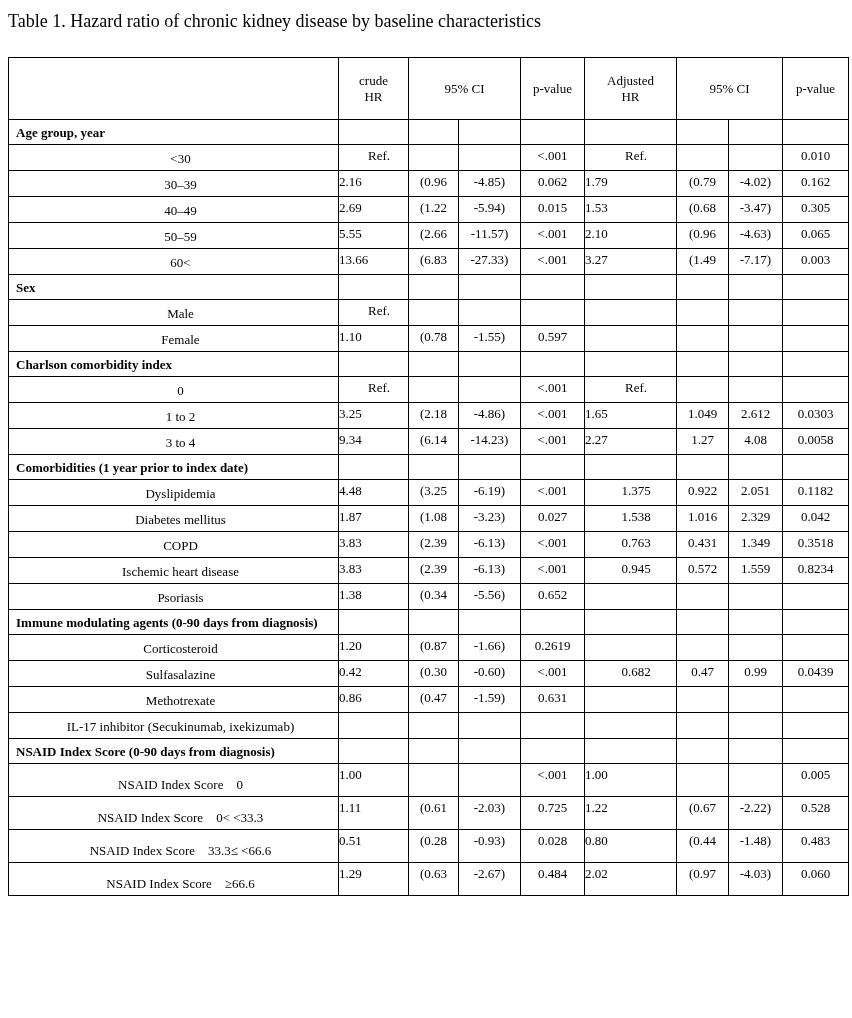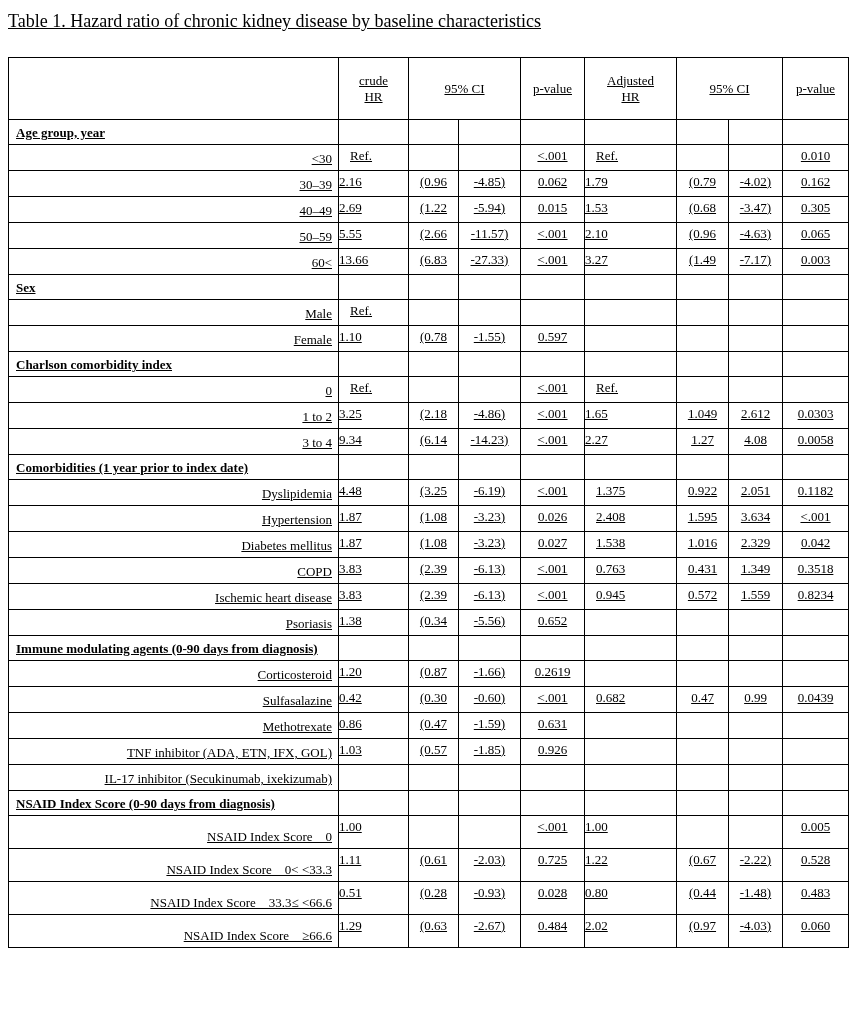--- a/index.html
+++ b/index.html
@@ -9,21 +9,20 @@
     color: #000000;
   }
   body {
     width: 852px;
     height: 1018px;
     font-family: "Liberation Serif", serif;
     overflow: hidden;
   }
   .page {
     padding: 10px 6px 8px 8px;
-    text-decoration: underline;
   }
   .title {
     font-size: 18px;
     font-weight: normal;
     line-height: 22px;
     margin: 0 0 25px 0;
   }
   table.hr-table {
     border-collapse: collapse;
     table-layout: fixed;
@@ -40,38 +39,38 @@
     text-align: center;
     vertical-align: middle;
     white-space: pre-line;
     height: 61px;
     line-height: 16px;
   }
   .hr-table tbody tr { height: 26px; }
   .hr-table tbody tr.section { height: 25px; }
   .hr-table tbody tr.tall { height: 33px; margin-top: 21px; }
   td.label {
-    text-align: right;
+    text-align: center;
     vertical-align: bottom;
     padding: 2px 6px 3px 20px;
     line-height: 16px;
   }
   tr.section td.label {
     font-weight: bold;
     padding-left: 7px;
     padding-right: 9px;
     text-align: justify;
   }
   td.num {
     vertical-align: top;
     padding-top: 3px;
     line-height: 15px;
   }
   td.al-r { text-align: left; padding-right: 7px; }
-  td.al-l { text-align: left;  padding-left: 11px; }
+  td.al-l { text-align: center;  padding-left: 11px; }
   td.al-c { text-align: center; }
 </style>
 </head>
 <body>
 
 <div class="page">
   <h1 class="title">Table 1. Hazard ratio of chronic kidney disease by baseline characteristics</h1>
 
   <table class="hr-table">
     <colgroup>
@@ -258,31 +257,20 @@
           <td class="num al-r">4.48</td>
           <td class="num al-c">(3.25</td>
           <td class="num al-c">-6.19)</td>
           <td class="num al-c">&lt;.001</td>
           <td class="num al-l">1.375</td>
           <td class="num al-c">0.922</td>
           <td class="num al-c">2.051</td>
           <td class="num al-c">0.1182</td>
         </tr>
         <tr>
-          <td class="label">Hypertension</td>
-          <td class="num al-r">1.87</td>
-          <td class="num al-c">(1.08</td>
-          <td class="num al-c">-3.23)</td>
-          <td class="num al-c">0.026</td>
-          <td class="num al-l">2.408</td>
-          <td class="num al-c">1.595</td>
-          <td class="num al-c">3.634</td>
-          <td class="num al-c">&lt;.001</td>
-        </tr>
-        <tr>
           <td class="label">Diabetes mellitus</td>
           <td class="num al-r">1.87</td>
           <td class="num al-c">(1.08</td>
           <td class="num al-c">-3.23)</td>
           <td class="num al-c">0.027</td>
           <td class="num al-l">1.538</td>
           <td class="num al-c">1.016</td>
           <td class="num al-c">2.329</td>
           <td class="num al-c">0.042</td>
         </tr>
@@ -351,31 +339,20 @@
           <td class="num al-c">0.47</td>
           <td class="num al-c">0.99</td>
           <td class="num al-c">0.0439</td>
         </tr>
         <tr>
           <td class="label">Methotrexate</td>
           <td class="num al-r">0.86</td>
           <td class="num al-c">(0.47</td>
           <td class="num al-c">-1.59)</td>
           <td class="num al-c">0.631</td>
-          <td class="num al-r"></td>
-          <td class="num al-c"></td>
-          <td class="num al-c"></td>
-          <td class="num al-c"></td>
-        </tr>
-        <tr>
-          <td class="label">TNF inhibitor (ADA, ETN, IFX, GOL)</td>
-          <td class="num al-r">1.03</td>
-          <td class="num al-c">(0.57</td>
-          <td class="num al-c">-1.85)</td>
-          <td class="num al-c">0.926</td>
           <td class="num al-r"></td>
           <td class="num al-c"></td>
           <td class="num al-c"></td>
           <td class="num al-c"></td>
         </tr>
         <tr>
           <td class="label">IL-17 inhibitor (Secukinumab, ixekizumab)</td>
           <td class="num al-r"></td>
           <td class="num al-c"></td>
           <td class="num al-c"></td>

